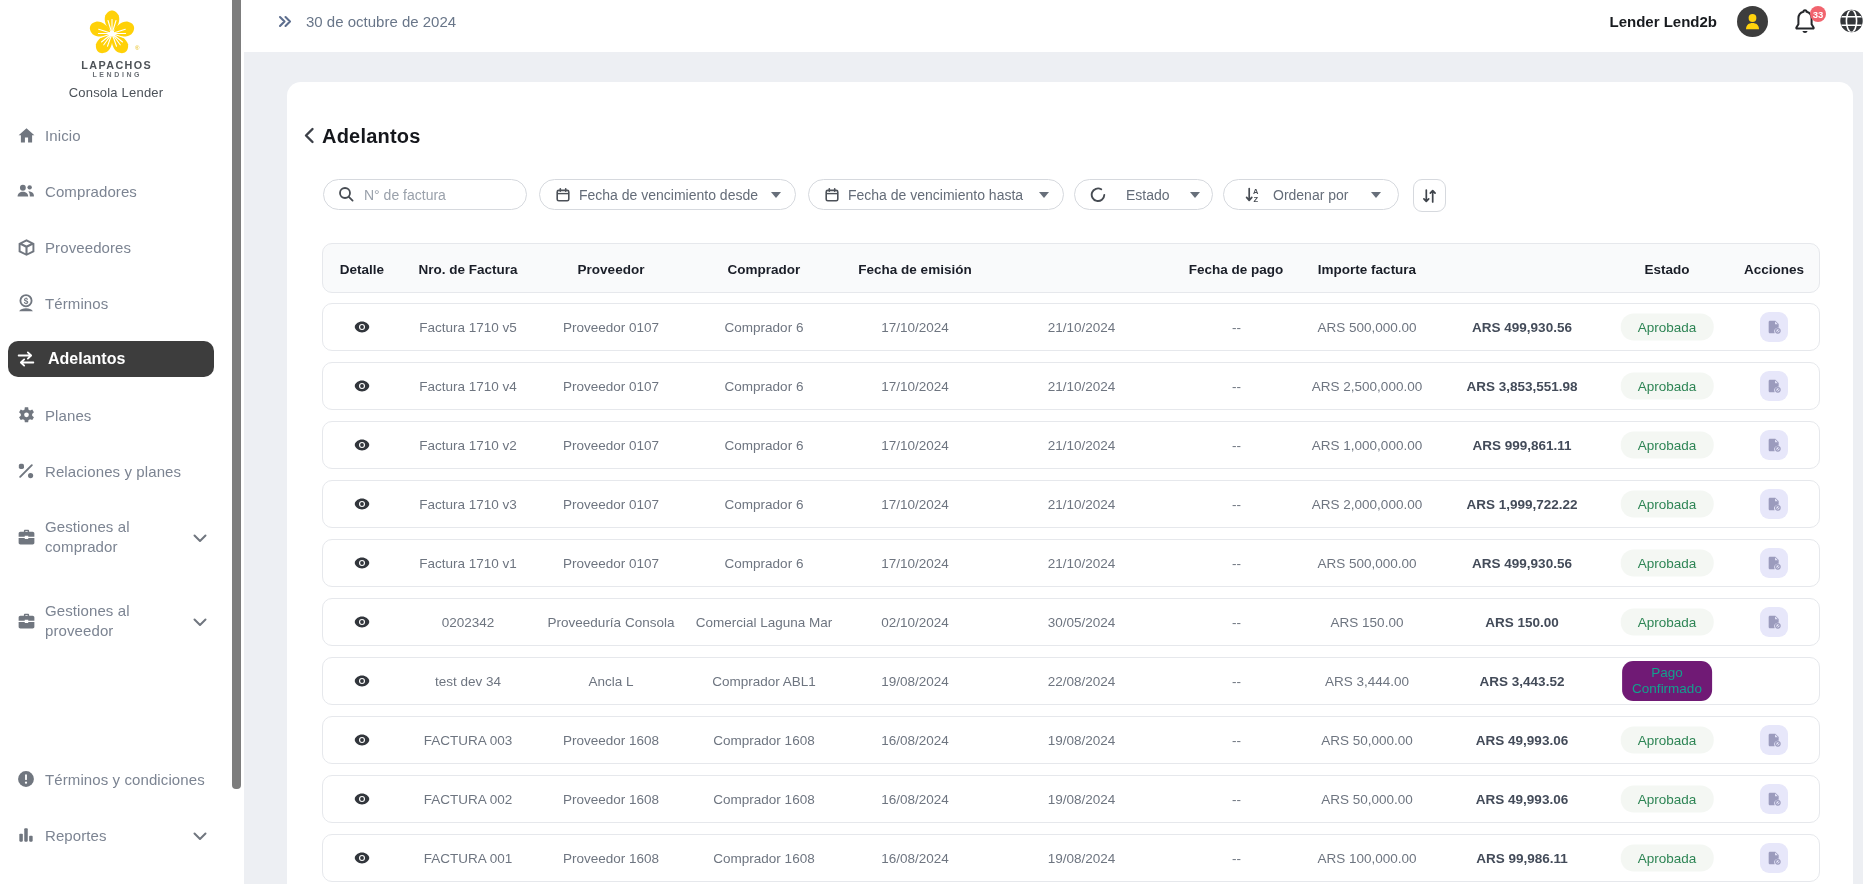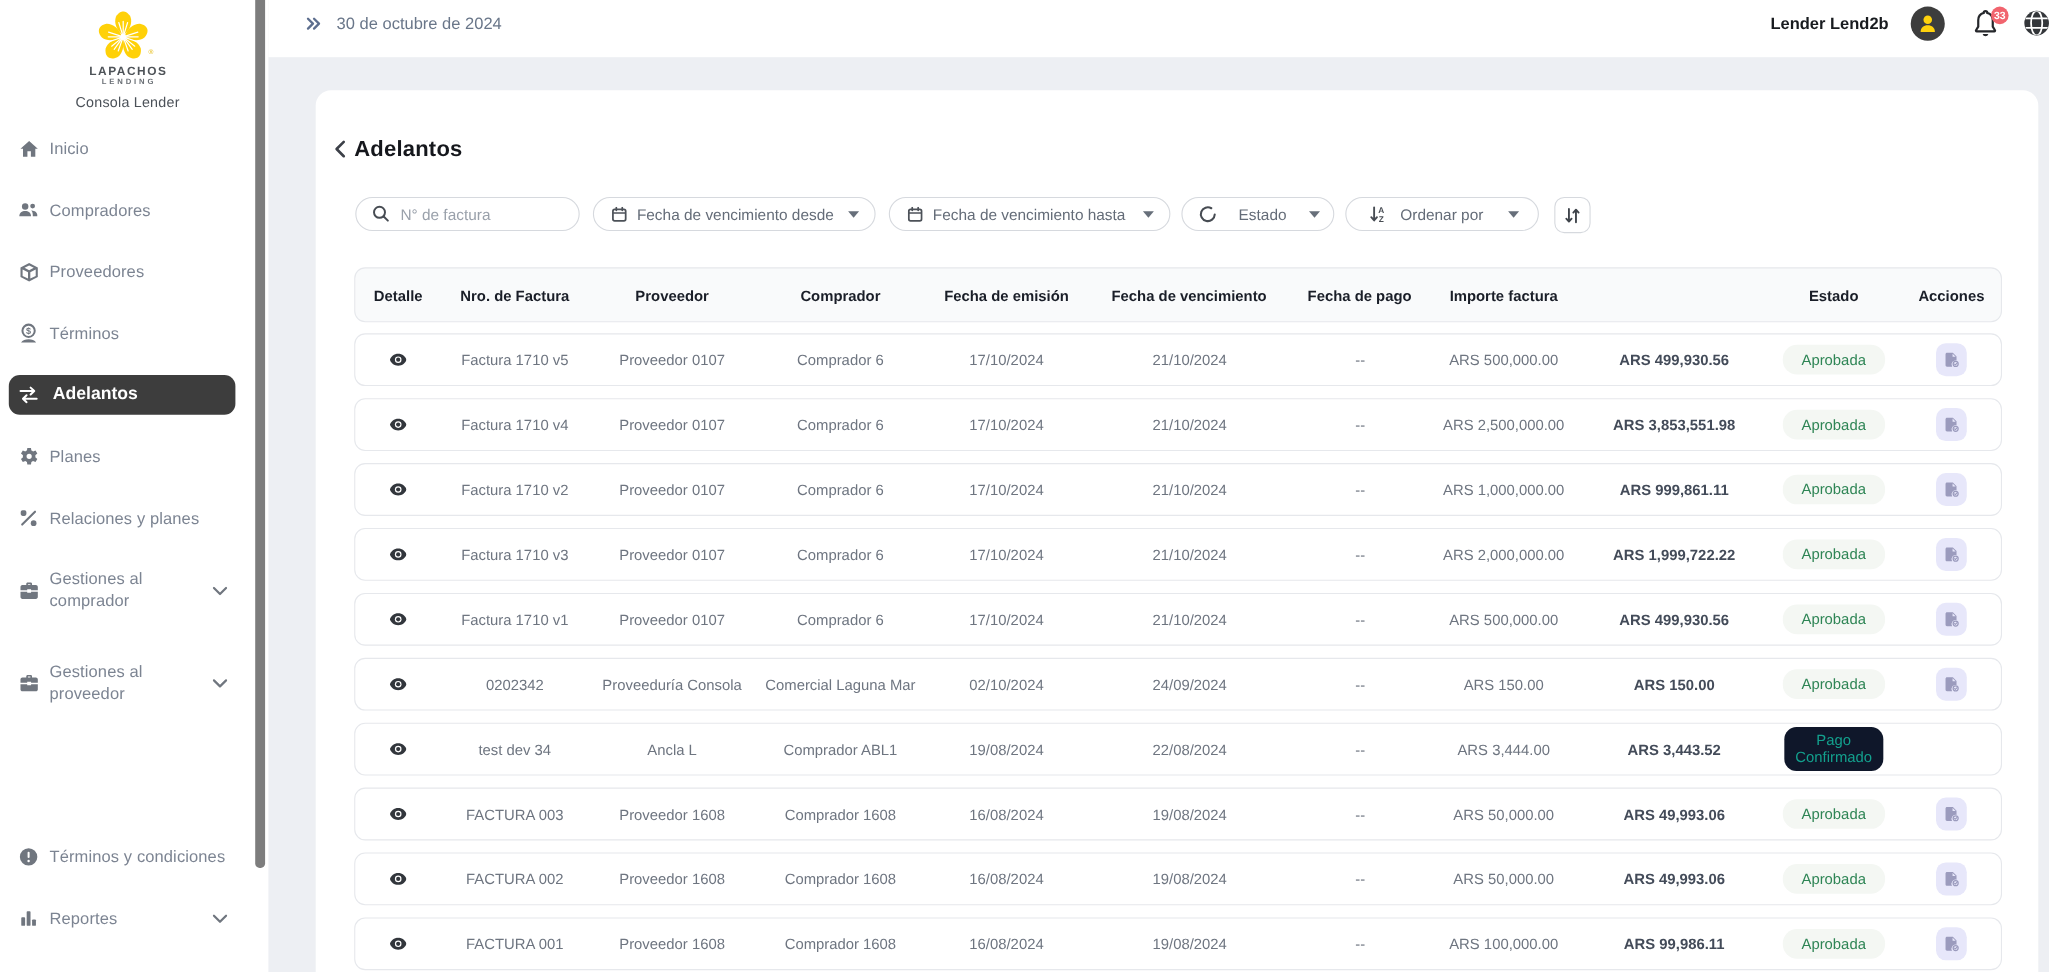--- a/index.html
+++ b/index.html
@@ -36,21 +36,21 @@
 .pill { position:absolute; top:179px; height:31px; background:#fff; border:1px solid #d6d9de; border-radius:16px; display:flex; align-items:center; font-size:14px; color:#646c78; }
 .sqbtn { position:absolute; top:179px; left:1413px; width:33px; height:33px; background:#fff; border:1px solid #d6d9de; border-radius:9px; display:flex; align-items:center; justify-content:center; }
 .caret { width:0; height:0; border-left:5px solid transparent; border-right:5px solid transparent; border-top:6px solid #676f7a; }
 
 #thead { position:absolute; left:322px; top:243px; width:1498px; height:50px; background:#f9fafb; border:1px solid #e6e8ec; border-radius:10px; }
 .th { position:absolute; top:0; height:50px; display:flex; align-items:center; font-size:13.5px; font-weight:700; color:#1a1e28; transform:translateX(-50%); white-space:nowrap; }
 .row { position:absolute; left:322px; width:1498px; height:48px; background:#fff; border:1px solid #e6e8ec; border-radius:10px; }
 .td { position:absolute; top:0; height:46px; display:flex; align-items:center; font-size:13.5px; color:#6e7580; transform:translateX(-50%); white-space:nowrap; }
 .td.b { color:#434b59; font-weight:700; }
 .chip { position:absolute; top:50%; transform:translate(-50%,-50%); background:#f4f7f3; color:#2e8555; font-size:13.5px; height:27px; line-height:27px; padding:0 17px; border-radius:13px; white-space:nowrap; }
-.chip2 { position:absolute; top:50%; transform:translate(-50%,-50%); background:#0f172a; color:#13a08d; font-size:13.5px; text-align:center; line-height:16px; padding:4px 10px; border-radius:11px; white-space:nowrap; }
+.chip2 { position:absolute; top:50%; transform:translate(-50%,-50%); background:#701a75; color:#13a08d; font-size:13.5px; text-align:center; line-height:16px; padding:4px 10px; border-radius:11px; white-space:nowrap; }
 .actbtn { position:absolute; top:50%; transform:translate(-50%,-50%); width:28px; height:30px; background:#e7e7fa; border-radius:9px; display:flex; align-items:center; justify-content:center; }
 </style>
 </head>
 <body>
 
 <div id="topbar"></div>
 <svg class="abs" style="left:278px;top:14px" width="15" height="15" viewBox="0 0 15 15">
     <path d="M2 3 L6.5 7.5 L2 12 M7.5 3 L12 7.5 L7.5 12" fill="none" stroke="#5d6e8e" stroke-width="2.1" stroke-linecap="round" stroke-linejoin="round"></path>
   </svg>
 <div id="tbdate">30 de octubre de 2024</div>
@@ -280,21 +280,20 @@
       <path d="M10.7 14 L10.7 2.8 M8.3 5.2 L10.7 2.6 L13.1 5.2" fill="none" stroke="#3f444b" stroke-width="1.7" stroke-linecap="round" stroke-linejoin="round"></path>
     </svg>
 </div>
 
 <div id="thead">
   <span class="th" style="left:39px">Detalle</span>
   <span class="th" style="left:145px">Nro. de Factura</span>
   <span class="th" style="left:288px">Proveedor</span>
   <span class="th" style="left:441px">Comprador</span>
   <span class="th" style="left:592px">Fecha de emisión</span>
-  <span class="th" style="left:758px">Fecha de vencimiento</span>
   <span class="th" style="left:913px">Fecha de pago</span>
   <span class="th" style="left:1044px">Importe factura</span>
   <span class="th" style="left:1344px">Estado</span>
   <span class="th" style="left:1451px">Acciones</span>
 </div>
 
 <div class="row" style="top:303px">
     <span class="td" style="left:39px">
       <svg width="15" height="12" viewBox="0 0 15 12">
         <path d="M7.5 0.6 C11.2 0.6 14.2 3.1 15 6 C14.2 8.9 11.2 11.4 7.5 11.4 C3.8 11.4 0.8 8.9 0 6 C0.8 3.1 3.8 0.6 7.5 0.6 Z" fill="#32363c"></path>
@@ -424,21 +423,21 @@
       <svg width="15" height="12" viewBox="0 0 15 12">
         <path d="M7.5 0.6 C11.2 0.6 14.2 3.1 15 6 C14.2 8.9 11.2 11.4 7.5 11.4 C3.8 11.4 0.8 8.9 0 6 C0.8 3.1 3.8 0.6 7.5 0.6 Z" fill="#32363c"></path>
         <circle cx="7.5" cy="6" r="3.0" fill="#ffffff"></circle>
         <circle cx="7.5" cy="6" r="1.9" fill="#32363c"></circle>
       </svg>
     </span>
     <span class="td" style="left:145px">0202342</span>
     <span class="td" style="left:288px">Proveeduría Consola</span>
     <span class="td" style="left:441px">Comercial Laguna Mar</span>
     <span class="td" style="left:592px">02/10/2024</span>
-    <span class="td" style="left:758.5px">24/09/2024</span>
+    <span class="td" style="left:758.5px">30/05/2024</span>
     <span class="td" style="left:913.5px">--</span>
     <span class="td" style="left:1044px">ARS 150.00</span>
     <span class="td b" style="left:1199px">ARS 150.00</span>
     <span class="chip" style="left:1344px">Aprobada</span>
     <span class="actbtn" style="left:1451px">
       <svg width="16" height="16" viewBox="0 0 24 24">
         <path d="M6 2.5 L14 2.5 L19 7.5 L19 13.2 A5.5 5.5 0 0 0 13 21.5 L6 21.5 C4.9 21.5 4 20.6 4 19.5 L4 4.5 C4 3.4 4.9 2.5 6 2.5 Z M13.6 3.8 L13.6 8 L17.8 8 Z" fill="#9b9bbd"></path>
         <circle cx="17.8" cy="17.8" r="3.4" fill="none" stroke="#9b9bbd" stroke-width="1.7"></circle>
         <path d="M16.3 17.9 L17.4 19 L19.4 16.9" fill="none" stroke="#9b9bbd" stroke-width="1.5" stroke-linecap="round" stroke-linejoin="round"></path>
       </svg>

